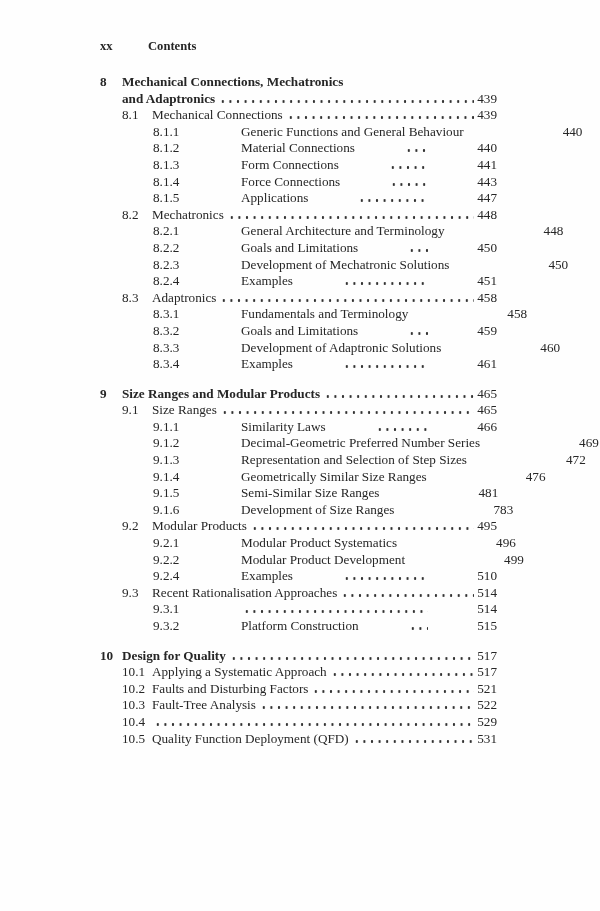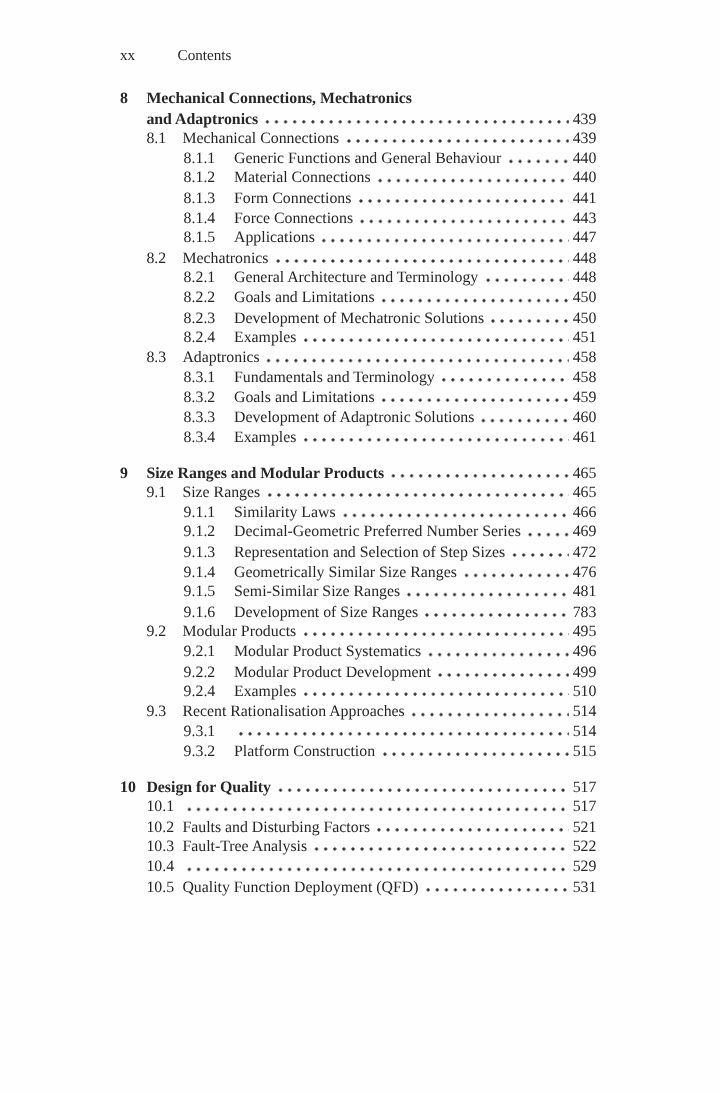--- a/index.html
+++ b/index.html
@@ -11,36 +11,36 @@
     width:600px;height:911px;background:var(--paper);
     color:var(--ink);
     font-family:"Liberation Serif","DejaVu Serif",serif;
     box-sizing:border-box;
     padding-top:39px;
     overflow:hidden;
   }
   .running-head{
     margin-left:100px;width:397px;
     font-size:12.6px;line-height:14px;
-    display:flex;align-items:baseline;
+    display:flex;align-items:baseline;font-weight:bold;
   }
   .folio{flex:none;width:48px;}
   .toc{
     margin:21px 0 0 100px;width:397px;
     font-size:13.2px;line-height:16.6px;
   }
   .chapter-block + .chapter-block{margin-top:13px;}
   .row{display:flex;align-items:baseline;}
   .chapter-row{font-weight:bold;}
   .chapter-row .pg, .chapter-row .dots{font-weight:normal;}
   .num{flex:none;}
   .chapter-row .num{min-width:22px;}
   .section-row{padding-left:22px;}
   .section-row .num{min-width:30px;}
-  .subsection-row{padding-left:53px;}
+  .subsection-row{padding-left:53px;gap:46px;}
   .subsection-row .num{min-width:42px;}
   .title{flex:0 0 auto;padding-right:2px;white-space:nowrap;}
   .dots{
     flex:1 1 0;min-width:0;height:10px;margin:0 3px 0 2px;
     align-self:baseline;
     background-image:radial-gradient(circle,#303030 1.05px,transparent 1.45px);
     background-size:7.6px 3px;
     background-repeat:repeat-x;
     background-position:0 bottom;
   }
@@ -256,20 +256,21 @@
       </div>
       <div class="chapter-block">
         <div class="row chapter-row">
           <span class="num">10</span>
           <span class="title">Design for Quality</span>
           <span class="dots"></span>
           <span class="pg">517</span>
         </div>
         <div class="row section-row">
           <span class="num">10.1</span>
+          <span class="title">Applying a Systematic Approach</span>
           <span class="dots"></span>
           <span class="pg">517</span>
         </div>
         <div class="row section-row">
           <span class="num">10.2</span>
           <span class="title">Faults and Disturbing Factors</span>
           <span class="dots"></span>
           <span class="pg">521</span>
         </div>
         <div class="row section-row">

